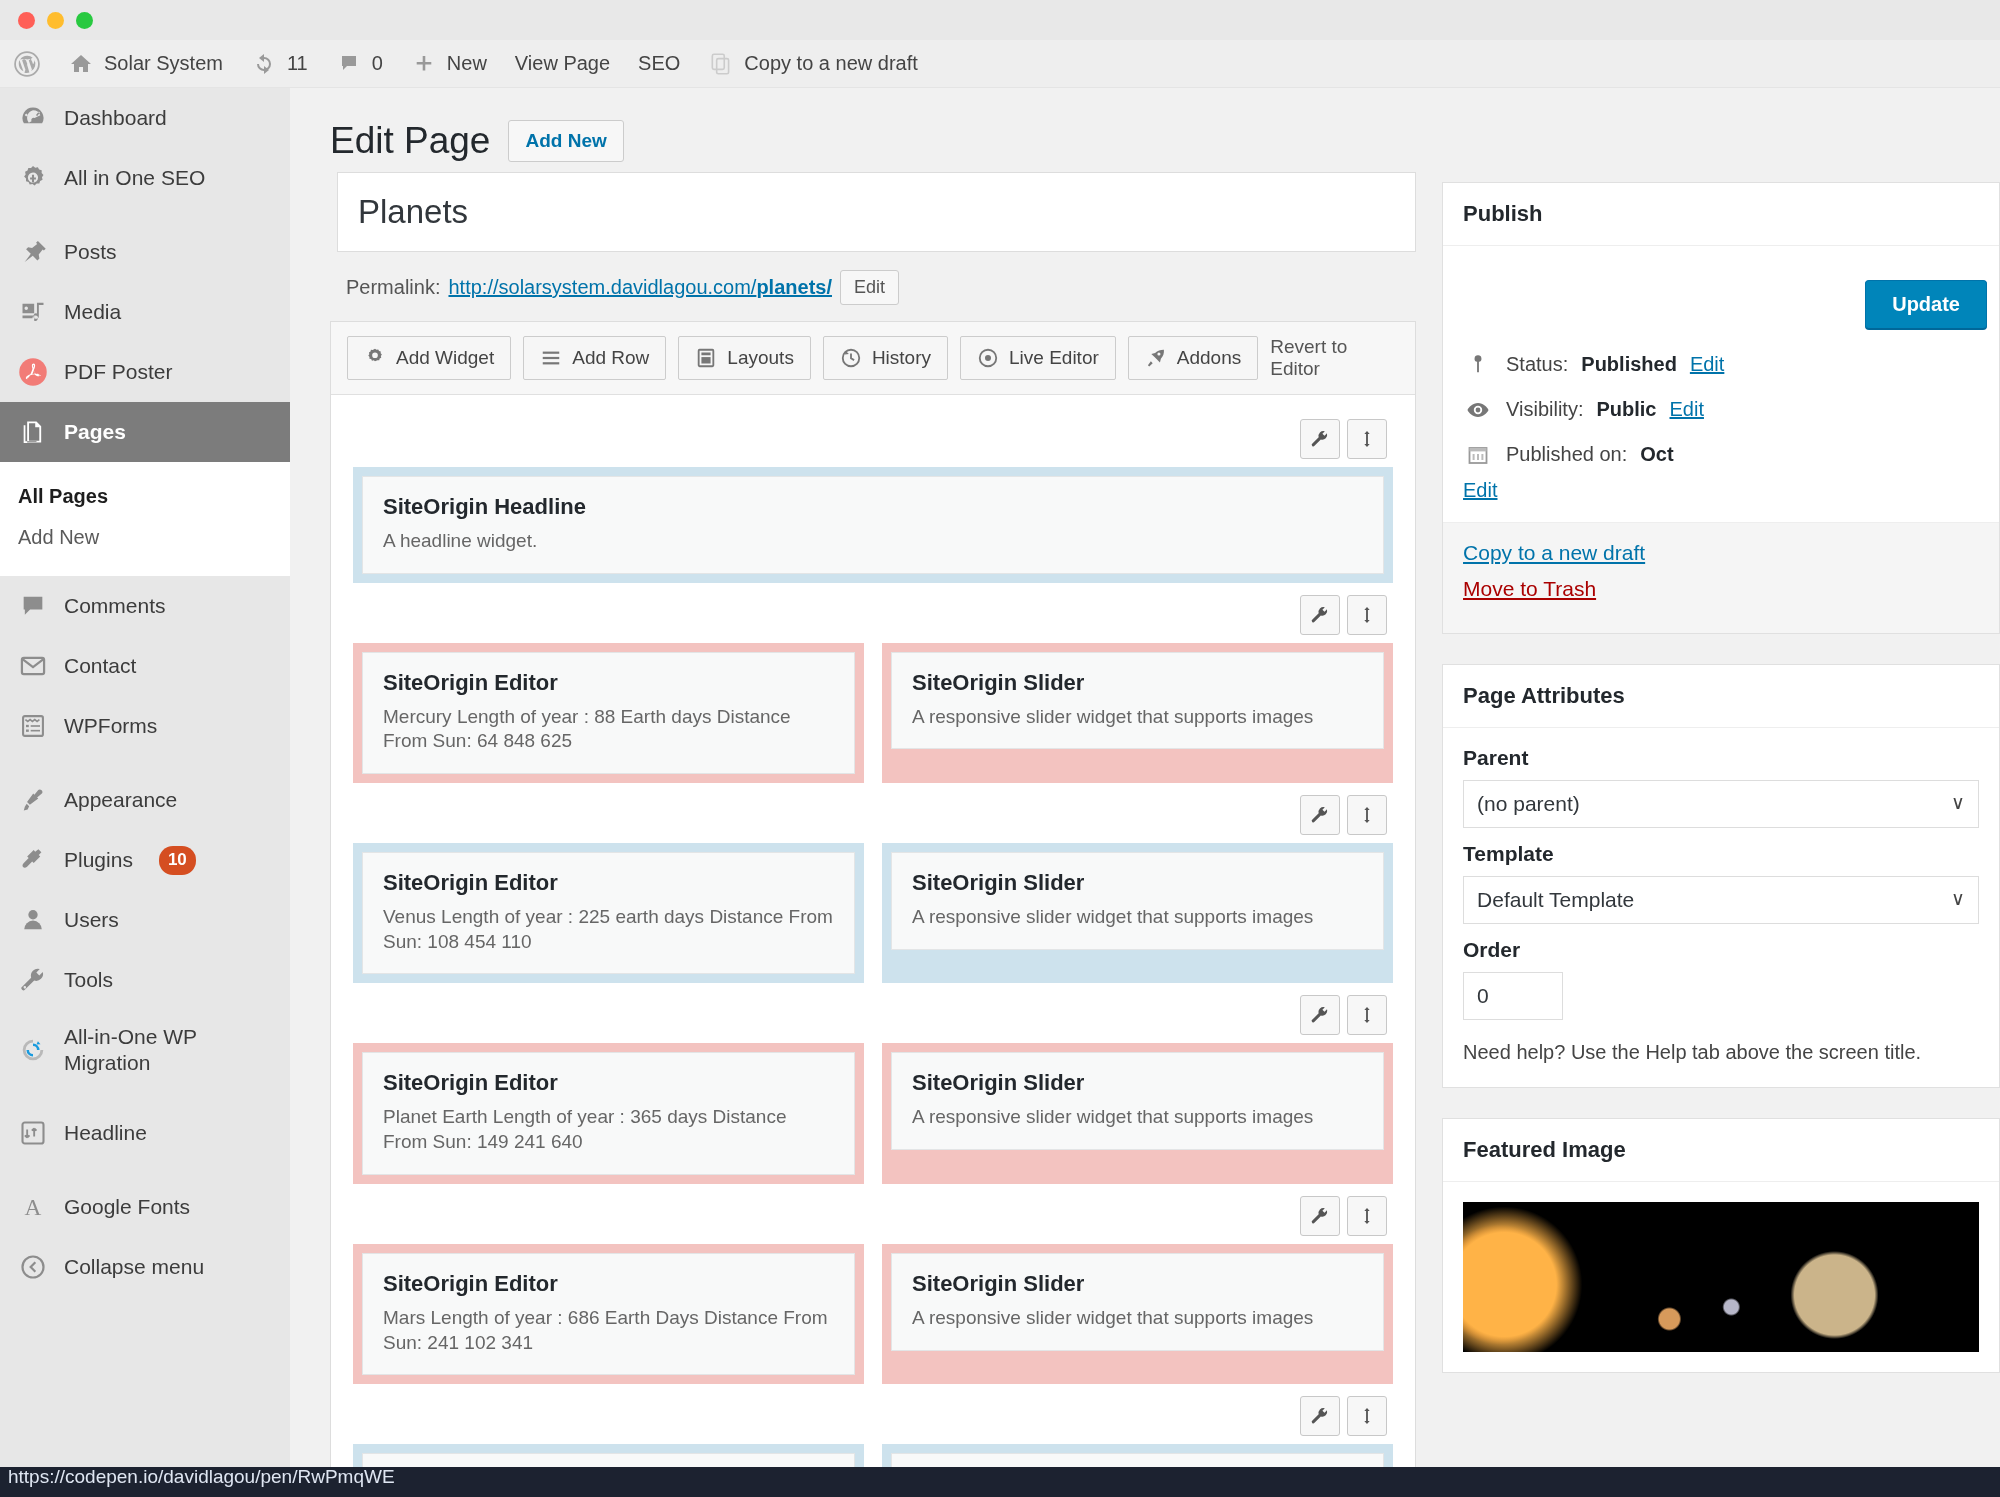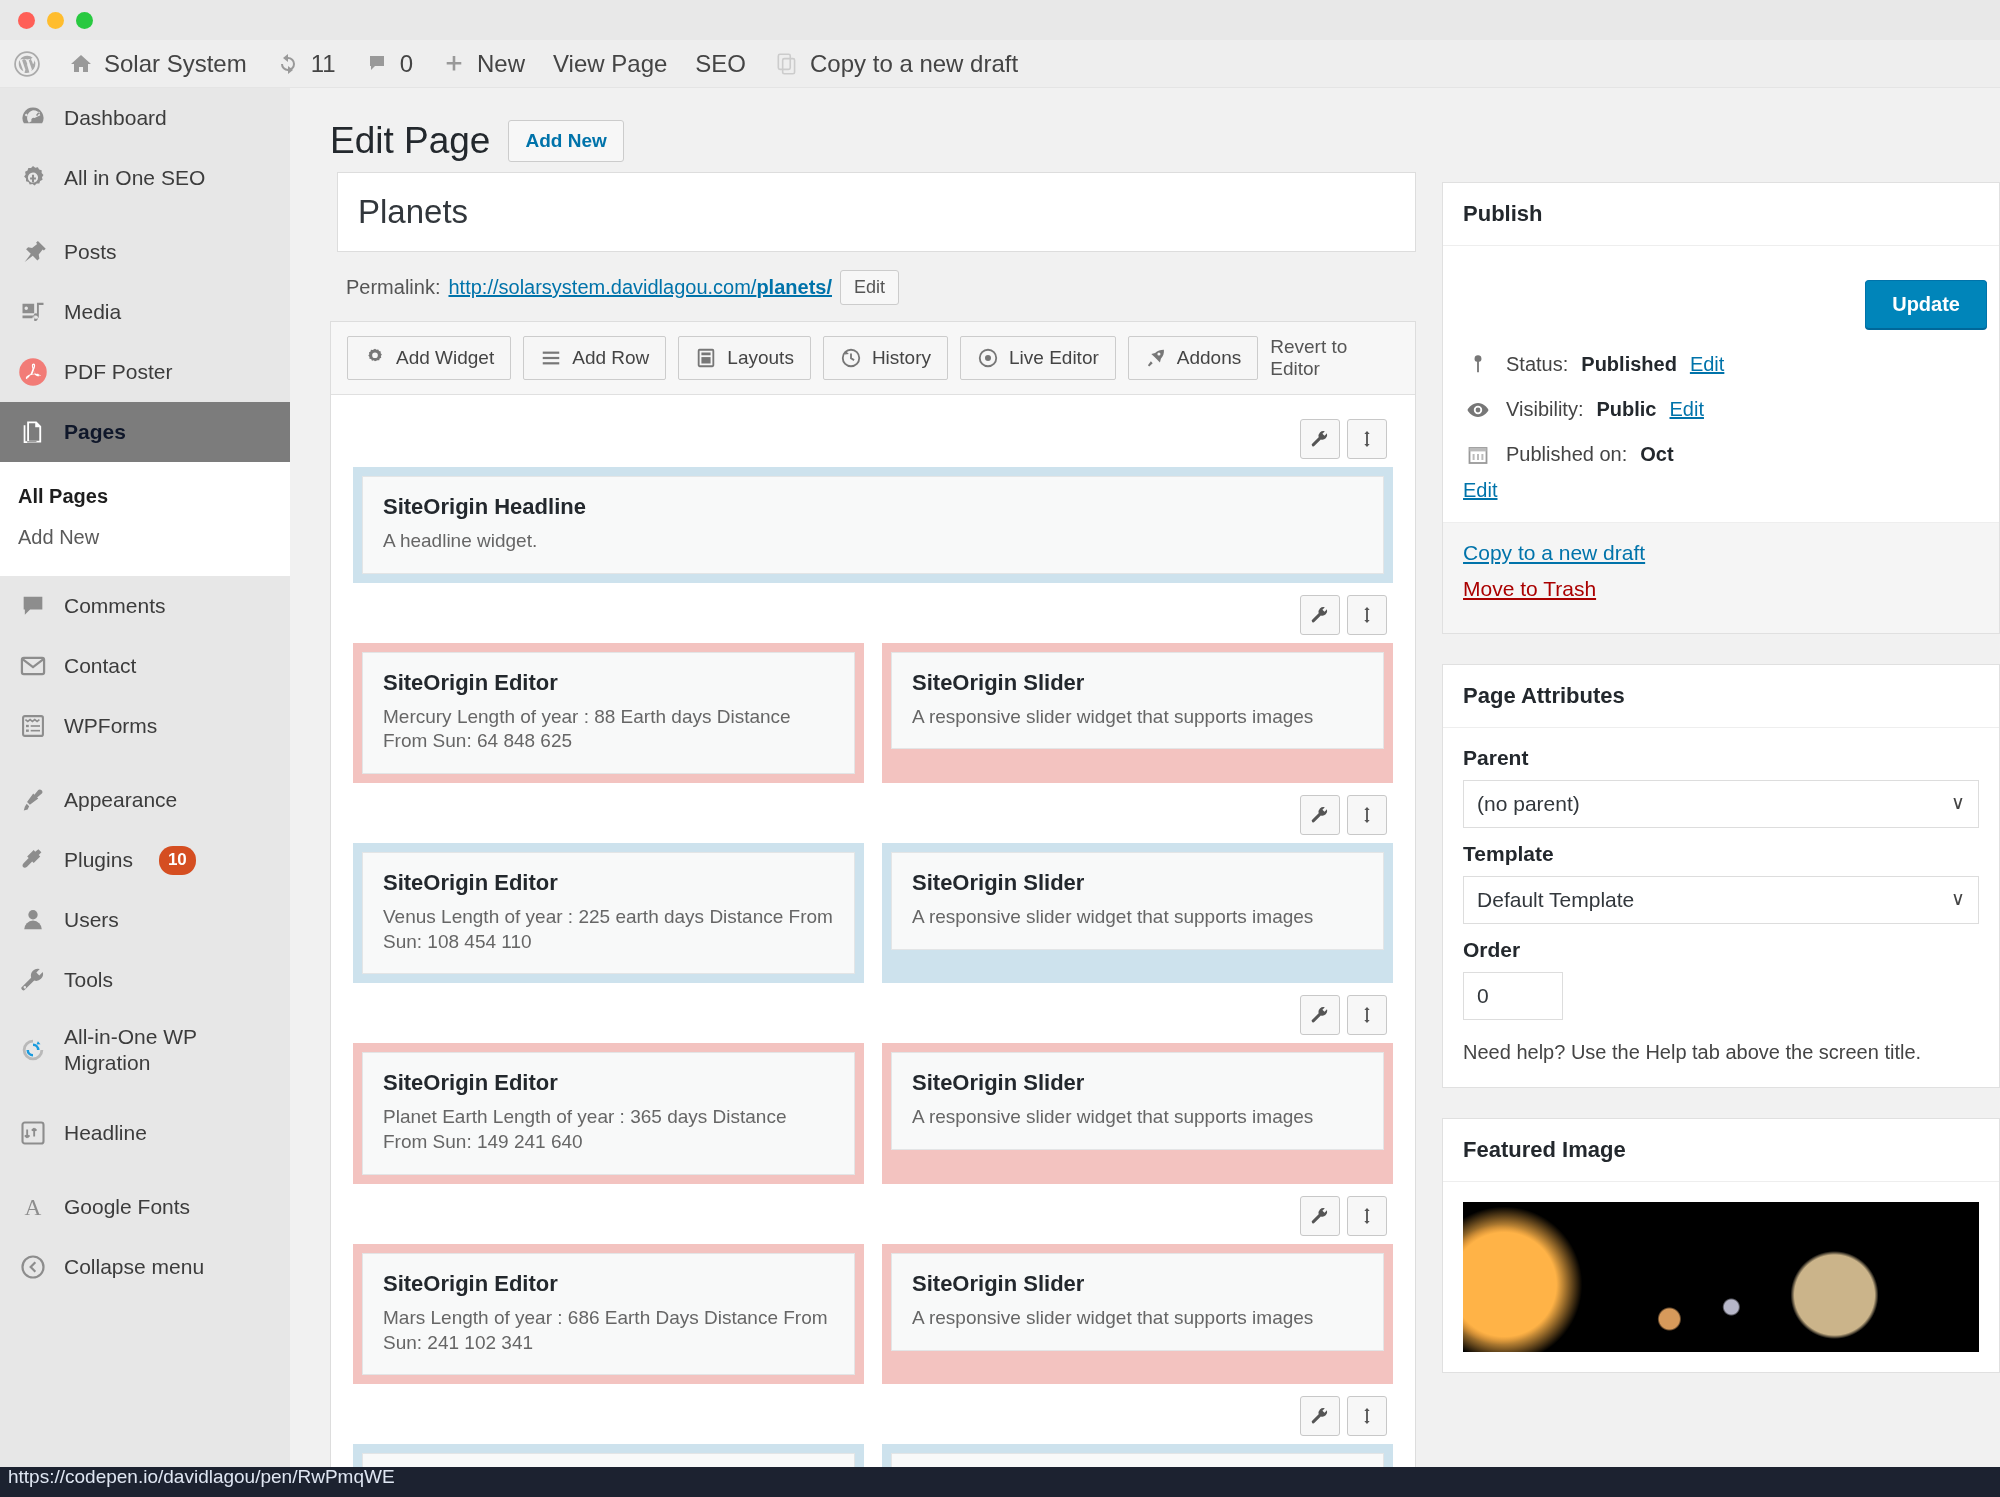--- a/index.html
+++ b/index.html
@@ -20,21 +20,21 @@
   .tl { width: 17px; height: 17px; border-radius: 50%; }
   .tl.red { background: #ff5f57; }
   .tl.yellow { background: #ffbd2e; }
   .tl.green { background: #28c940; }
 
   
   #admin-bar {
     position: absolute; left: 0; top: 40px; width: 2000px; height: 48px;
     background: #eeeeee;
     display: flex; align-items: center;
-    font-size: 24px; color: #555;
+    font-size: 20px; color: #555;
     border-bottom: 1px solid #e4e4e4;
   }
   .ab-item {
     display: flex; align-items: center; gap: 10px;
     padding: 0 14px; height: 48px; white-space: nowrap;
   }
   .ab-item .label { color: #444; }
   .ab-icon { display: inline-flex; width: 26px; height: 26px; align-items: center; justify-content: center; }
   .ab-icon svg { display: block; }
 
@@ -50,21 +50,21 @@
     padding: 14px 12px 14px 18px;
     color: #3c3c3c;
     min-height: 60px;
   }
   .menu-item .mi-icon {
     width: 30px; height: 30px; flex: 0 0 30px;
     display: flex; align-items: center; justify-content: center;
   }
   .menu-item .mi-icon svg { display: block; }
   .menu-item.current {
-    background: #7c7c7c; color: #0f172a; font-weight: bold; gap: 16px;
+    background: #7c7c7c; color: #ffffff; font-weight: bold; gap: 16px;
   }
   .menu-item.current::after {
     content: ""; position: absolute; right: -17px; top: 50%;
     margin-top: -17px;
     border: 17px solid transparent; border-left-color: #7c7c7c;
   }
   .menu-item.current .mi-icon svg { fill: #fff; }
   .menu-sep { height: 14px; }
   .submenu { background: #fff; padding: 14px 0 18px 0; }
   .submenu-item {

